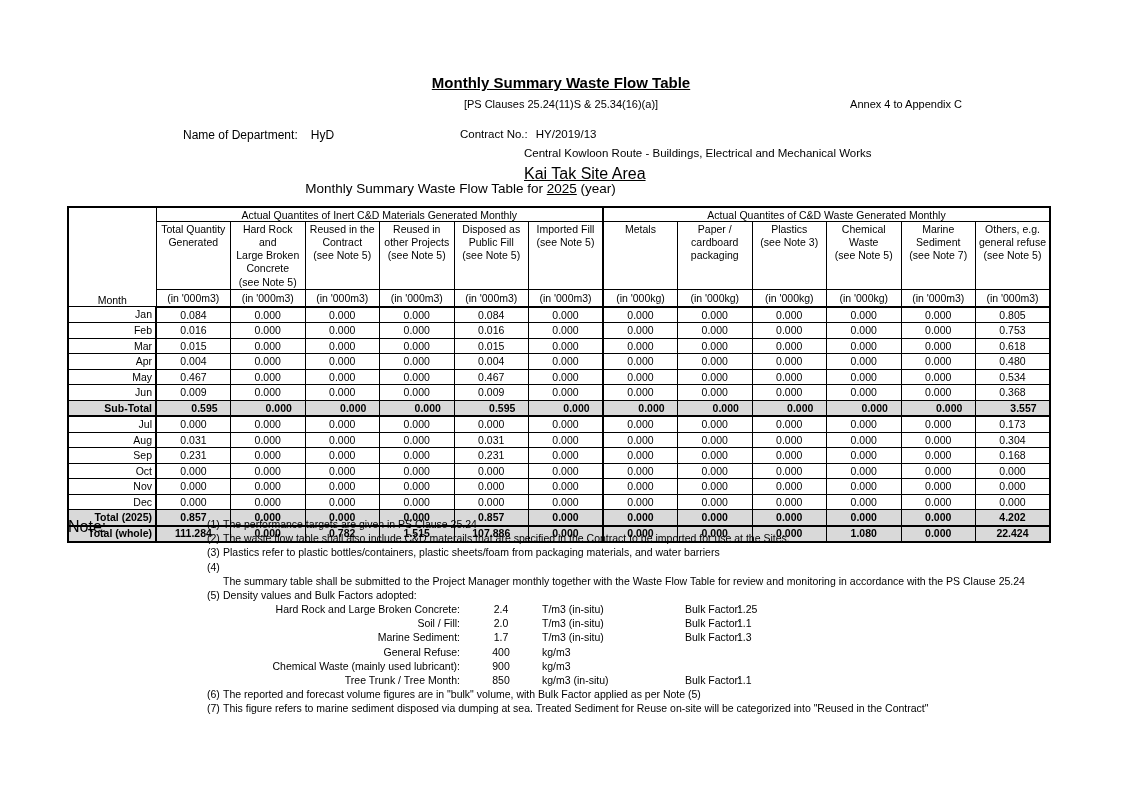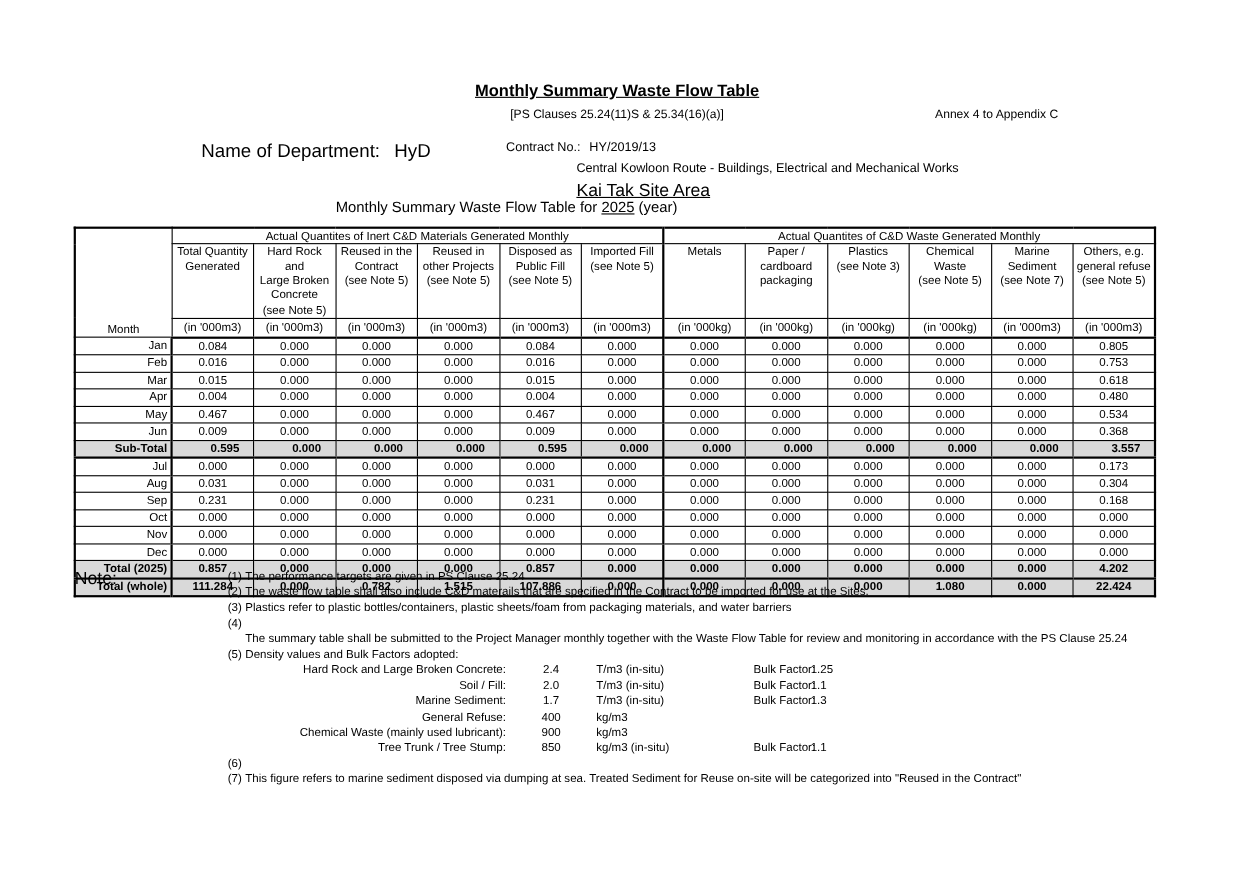--- a/index.html
+++ b/index.html
@@ -6,21 +6,21 @@
   body{
     width:1122px;height:794px;background:#ffffff;color:#000;
     font-family:"Liberation Sans","DejaVu Sans",sans-serif;
     position:relative;overflow:hidden;
   }
   .abs{position:absolute;}
   
   .doc-title{top:74px;left:0;width:1122px;text-align:center;font-size:15px;font-weight:700;text-decoration:underline;}
   .ps-clause{top:98px;left:0;width:1122px;text-align:center;font-size:11px;}
   .annex{top:98px;right:160px;font-size:11px;}
-  .dept-line{top:128px;left:183px;font-size:17px;}
+  .dept-line{top:128px;left:183px;font-size:12px;}
   .dept-line .val{margin-left:13px;}
   .contract-line{top:128px;left:460px;font-size:11.5px;}
   .contract-line .val{margin-left:8px;margin-top:28px;}
   .contract-desc{top:147px;left:524px;font-size:11.5px;}
   .site-area{top:165px;left:524px;font-size:16px;text-decoration:underline;}
   .table-title{top:181px;left:0;width:921px;text-align:center;font-size:13.5px;}
   .table-title .year{text-decoration:underline;}
   
   .wf-table{position:absolute;left:67px;top:206px;border-collapse:collapse;table-layout:fixed;
     border:2px solid #000;font-size:10.5px;}
@@ -427,28 +427,29 @@
       <span class="d-label">General Refuse:</span>
       <span class="d-value">400</span>
       <span class="d-unit">kg/m3</span>
     </div>
     <div class="density-row">
       <span class="d-label">Chemical Waste (mainly used lubricant):</span>
       <span class="d-value">900</span>
       <span class="d-unit">kg/m3</span>
     </div>
     <div class="density-row">
-      <span class="d-label">Tree Trunk / Tree Stump:</span>
+      <span class="d-label">Tree Trunk / Tree Month:</span>
       <span class="d-value">850</span>
       <span class="d-unit">kg/m3 (in-situ)</span>
       <span class="d-bulk-label">Bulk Factor:</span>
       <span class="d-bulk-value">1.1</span>
     </div>
   </div>
 <div class="abs notes-b" id="notes-b">
     <div class="note-line">
       <span class="note-num">(6)</span>
+      <span class="note-text">The reported and forecast volume figures are in "bulk" volume, with Bulk Factor applied as per Note (5)</span>
     </div>
     <div class="note-line">
       <span class="note-num">(7)</span>
       <span class="note-text">This figure refers to marine sediment disposed via dumping at sea. Treated Sediment for Reuse on-site will be categorized into "Reused in the Contract"</span>
     </div>
   </div>
 
 </body></html>

